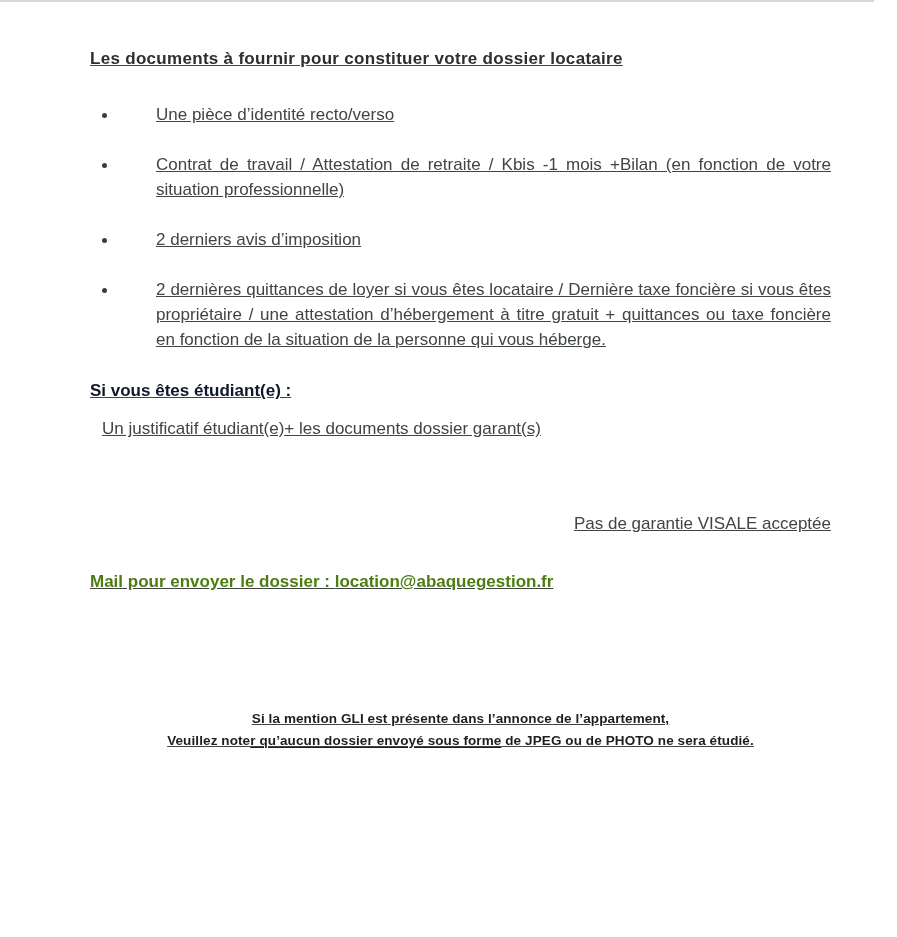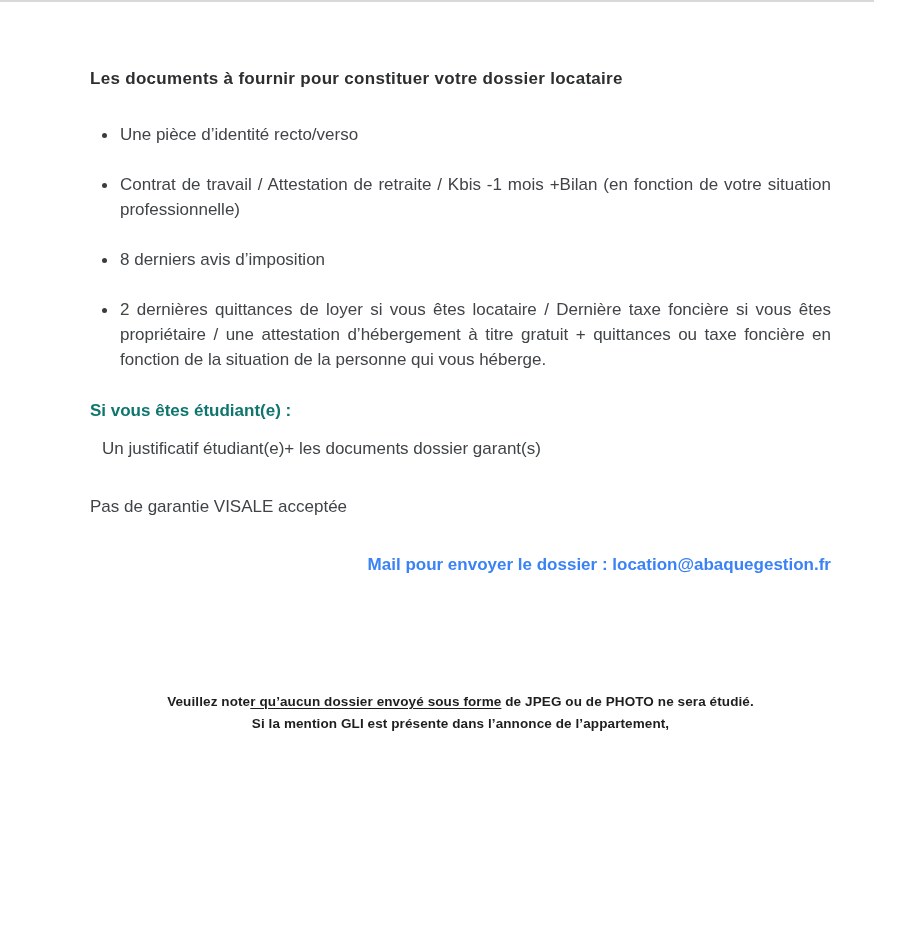--- a/index.html
+++ b/index.html
@@ -22,78 +22,80 @@
   .top-border {
     position: absolute;
     top: 0;
     left: 0;
     width: 874px;
     height: 2px;
     background: #d8d8d8;
   }
   .content {
     box-sizing: border-box;
-    padding: 68px 66px 0 90px;
+    padding: 48px 66px 0 90px;
     color: #404447;
     font-size: 17px;
+    text-decoration: underline;
   }
   .title {
     margin: 0 0 33px 0;
     font-size: 17px;
     font-weight: 700;
     letter-spacing: 0.3px;
     line-height: 1.25;
     color: #2c2e30;
   }
   ul.doc-list {
     list-style: none;
     margin: 0;
     padding: 0;
   }
   ul.doc-list li {
     display: flex;
     margin: 0 0 25px 0;
     line-height: 25px;
     text-align: justify;
+    gap: 36px;
   }
   .dot {
     flex: 0 0 5px;
     width: 5px;
     height: 5px;
     border-radius: 50%;
     background: #3a3d40;
     margin: 11px 13px 0 12px;
   }
   .li-text {
     flex: 1;
   }
   .student {
     margin-top: 26px;
   }
   .student-heading {
     margin: 0;
     font-weight: 700;
-    color: #0f766e;
+    color: #0f172a;
     line-height: 26px;
   }
   .student-body {
     margin: 12px;
     line-height: 26px;
   }
   .visale {
-    margin: 32px 0 0 0;
-    text-align: left;
+    margin: 69px 0 0 0;
+    text-align: right;
     line-height: 25px;
   }
   .mail {
     margin: 33px 0 0 0;
-    text-align: right;
+    text-align: left;
     font-weight: 700;
     line-height: 25px;
-    color: #3b82f6;
+    color: #4d7c0f;
   }
   .footer {
     margin-top: 114px;
     text-align: center;
     font-weight: 700;
     font-size: 13.5px;
     line-height: 21.5px;
     letter-spacing: 0.1px;
     color: #1e1e1e;
   }
@@ -119,36 +121,36 @@
       <li>
         <span class="dot"></span>
         <span class="li-text">Une pièce d’identité recto/verso</span>
       </li>
       <li>
         <span class="dot"></span>
         <span class="li-text">Contrat de travail / Attestation de retraite / Kbis -1 mois +Bilan (en fonction de votre situation professionnelle)</span>
       </li>
       <li>
         <span class="dot"></span>
-        <span class="li-text">8 derniers avis d’imposition</span>
+        <span class="li-text">2 derniers avis d’imposition</span>
       </li>
       <li>
         <span class="dot"></span>
         <span class="li-text">2 dernières quittances de loyer si vous êtes locataire / Dernière taxe foncière si vous êtes propriétaire / une attestation d’hébergement à titre gratuit + quittances ou taxe foncière en fonction de la situation de la personne qui vous héberge.</span>
       </li>
     </ul>
 
     <div class="student">
       <p class="student-heading">Si vous êtes étudiant(e) :</p>
       <p class="student-body">Un justificatif étudiant(e)+ les documents dossier garant(s)</p>
     </div>
 
     <p class="visale">Pas de garantie VISALE acceptée</p>
 
     <p class="mail"><span>Mail pour envoyer le dossier : </span><span>location@abaquegestion.fr</span></p>
 
     <div class="footer">
+      <p>Si la mention GLI est présente dans l’annonce de l’appartement,</p>
       <p><span>Veuillez note</span><span class="u">r qu’aucun dossier envoyé sous forme</span><span> de JPEG ou de PHOTO ne sera étudié.</span></p>
-      <p>Si la mention GLI est présente dans l’annonce de l’appartement,</p>
     </div>
 
   </div>
 </div>
 
 </body></html>

